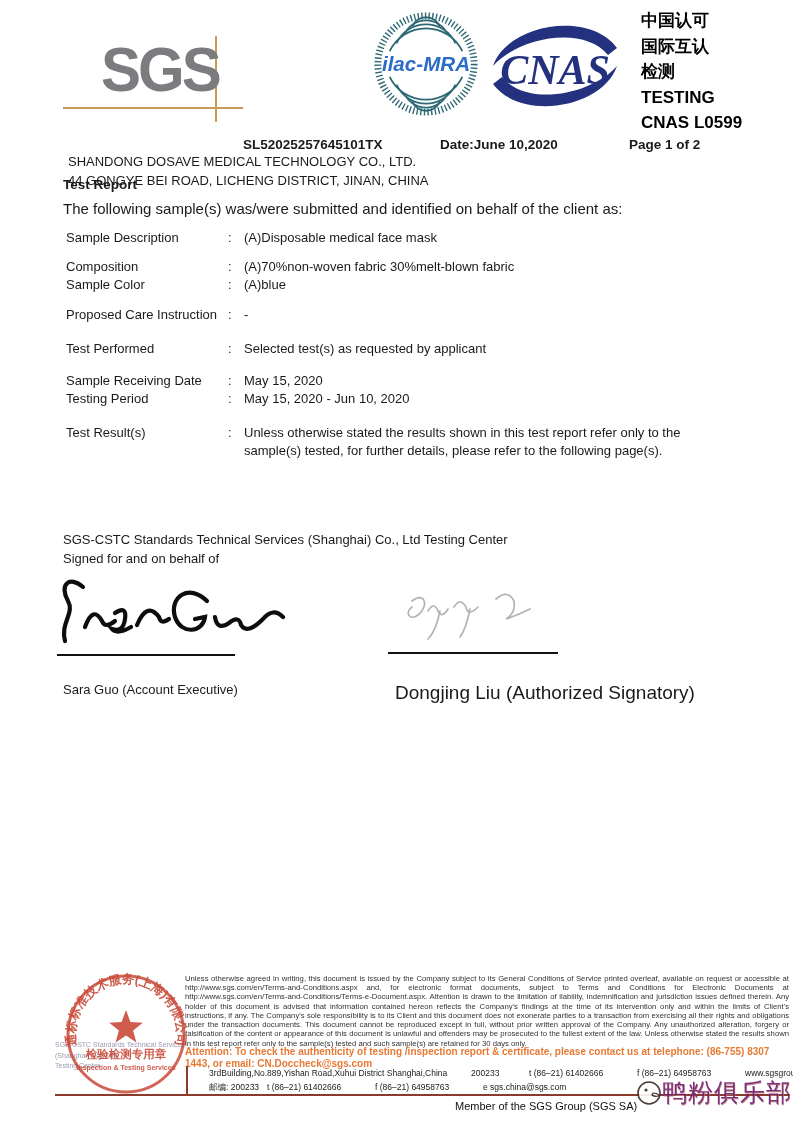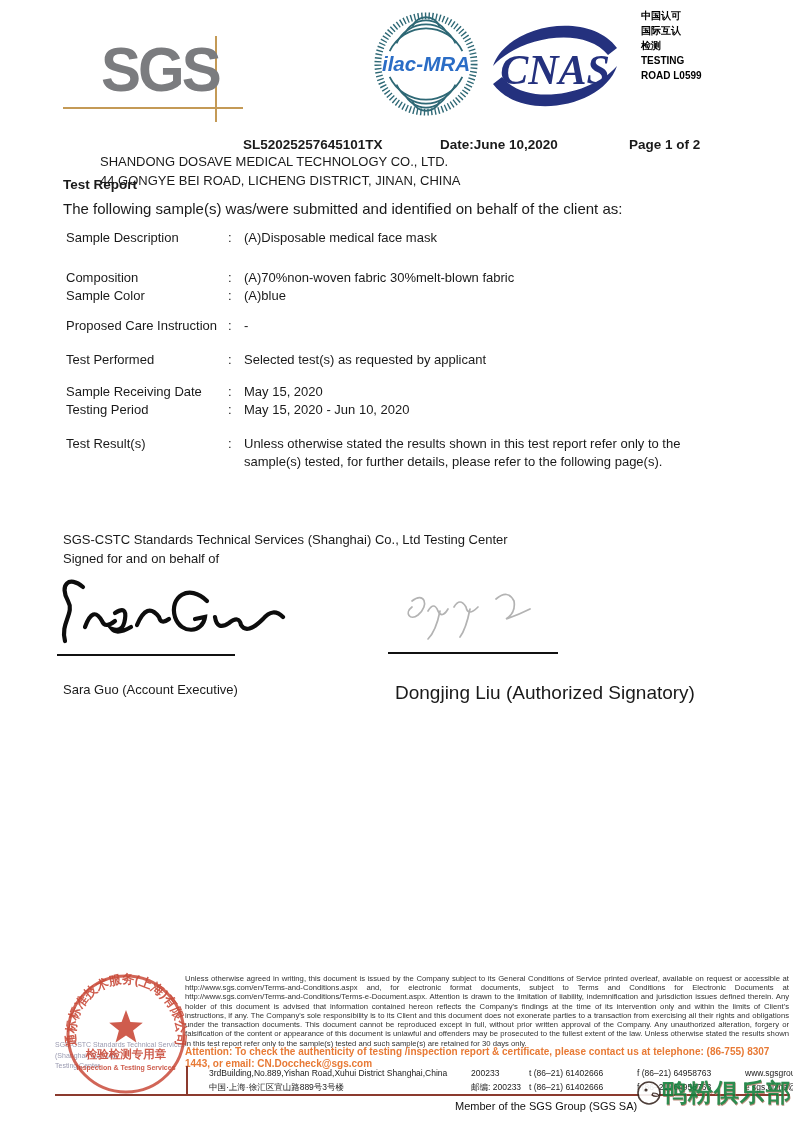--- a/index.html
+++ b/index.html
@@ -9,40 +9,40 @@
   
   .sgs-logo{position:absolute;left:63px;top:30px;width:190px;height:92px;}
   .sgs-text{position:absolute;left:38px;top:10px;font-size:60px;font-weight:bold;
             letter-spacing:-3px;color:#7b7c7f;transform:scaleY(1.05);line-height:1;}
   .sgs-vline{position:absolute;left:152px;top:6px;width:2px;height:86px;background:#c49a56;}
   .sgs-hline{position:absolute;left:0px;top:77px;width:180px;height:2px;background:#c49a56;}
 
   .ilac-logo{position:absolute;left:371px;top:10px;width:110px;height:108px;}
   .cnas-logo{position:absolute;left:487px;top:14px;width:136px;height:104px;}
 
-  .accred{position:absolute;left:641px;top:8px;width:145px;font-size:10px;
+  .accred{position:absolute;left:641px;top:8px;width:145px;font-size:17px;
           font-weight:bold;line-height:1.5;color:#000;}
 
   
   .rep-row{position:absolute;top:137px;left:0;width:793px;height:16px;font-size:13.5px;font-weight:bold;}
   .rep-title{position:absolute;left:63px;margin-top:40px;}
   .rep-no{position:absolute;left:243px;}
   .rep-date{position:absolute;left:440px;}
   .rep-page{position:absolute;left:629px;}
-  .client{position:absolute;left:68px;top:153px;font-size:13px;line-height:1.45;margin-left:32px;}
+  .client{position:absolute;left:68px;top:153px;font-size:13px;line-height:1.45;}
 
   .intro{position:absolute;left:63px;top:200px;font-size:15px;}
 
   
   .fields{position:absolute;left:66px;top:229px;width:660px;font-size:13px;}
   .frow{display:flex;line-height:18px;}
   .frow .lbl{width:162px;flex:0 0 162px;}
   .frow .col{width:16px;flex:0 0 16px;text-align:left;}
   .frow .val{flex:1;}
-  .mb11{margin-bottom:22px;} .mb12{margin-bottom:12px;} .mb16{margin-bottom:16px;}
+  .mb11{margin-bottom:11px;} .mb12{margin-bottom:12px;} .mb16{margin-bottom:16px;}
   .mb14{margin-bottom:14px;}
   .val-wide{max-width:470px;}
 
   
   .signed{position:absolute;left:63px;top:531px;font-size:13px;line-height:1.45;}
   .sig-left{position:absolute;left:57px;top:575px;}
   .sig-right{position:absolute;left:388px;top:585px;}
   .sig-line{height:2px;background:#111;}
   .sig-line-l{position:absolute;left:57px;top:654px;width:178px;}
   .sig-line-r{position:absolute;left:388px;top:652px;width:170px;height:1.5px;}
@@ -62,21 +62,21 @@
   .addr-row{display:flex;line-height:14px;white-space:nowrap;}
   .a-c1{flex:0 0 262px;overflow:hidden;}
   .a-c2{flex:0 0 58px;}
   .a-c3{flex:0 0 108px;}
   .a-c4{flex:0 0 108px;}
   .a-c5{flex:1;}
   .foot-line{position:absolute;left:55px;top:1094px;width:735px;height:2px;background:#8b3a2e;}
   .member{position:absolute;left:455px;top:1100px;font-size:11px;color:#111;}
 
   .watermark{position:absolute;left:636px;top:1076px;display:flex;align-items:center;opacity:.9;}
-  .wm-text{font-size:25px;font-weight:bold;color:#15803d;letter-spacing:1px;
+  .wm-text{font-size:25px;font-weight:normal;color:#701a75;letter-spacing:1px;
            text-shadow:0.5px 0.5px 0 #b97f6e;}
 </style>
 </head>
 <body>
 
 <div class="page">
 
   <div class="sgs-logo">
     <div class="sgs-vline"></div>
     <div class="sgs-hline"></div>
@@ -100,21 +100,21 @@
     <path d="M6,52 C20,10 102,-4 130,34 L121,41 C96,10 30,24 6,52 Z" fill="#24317e"></path>
     <path d="M130,52 C116,94 34,108 6,70 L15,63 C40,94 106,80 130,52 Z" fill="#24317e"></path>
     <text x="68" y="70" text-anchor="middle" font-size="42" font-weight="bold" font-style="italic" fill="#24317e" font-family="Liberation Serif, serif">CNAS</text>
   </svg>
 
   <div class="accred">
     <div>中国认可</div>
     <div>国际互认</div>
     <div>检测</div>
     <div>TESTING</div>
-    <div>ROAD L0599</div>
+    <div>CNAS L0599</div>
   </div>
 
   <div class="rep-row">
     <span class="rep-title">Test Report</span>
     <span class="rep-no">SL52025257645101TX</span>
     <span class="rep-date">Date:June 10,2020</span>
     <span class="rep-page">Page 1 of 2</span>
   </div>
 
   <div class="client">
@@ -207,21 +207,20 @@
 
   <div class="addr">
     <div class="addr-row">
       <span class="a-c1">3rdBuilding,No.889,Yishan Road,Xuhui District Shanghai,China</span>
       <span class="a-c2">200233</span>
       <span class="a-c3">t (86–21) 61402666</span>
       <span class="a-c4">f (86–21) 64958763</span>
       <span class="a-c5">www.sgsgroup.com.cn</span>
     </div>
     <div class="addr-row">
-      <span class="a-c1">中国·上海·徐汇区宜山路889号3号楼</span>
       <span class="a-c2">邮编: 200233</span>
       <span class="a-c3">t (86–21) 61402666</span>
       <span class="a-c4">f (86–21) 64958763</span>
       <span class="a-c5">e sgs.china@sgs.com</span>
     </div>
   </div>
 
   <svg class="stamp" viewBox="-66 -66 132 132">
     <defs>
       <path id="ringPath" d="M -44,26 A 51 51 0 1 1 44,26"></path>

